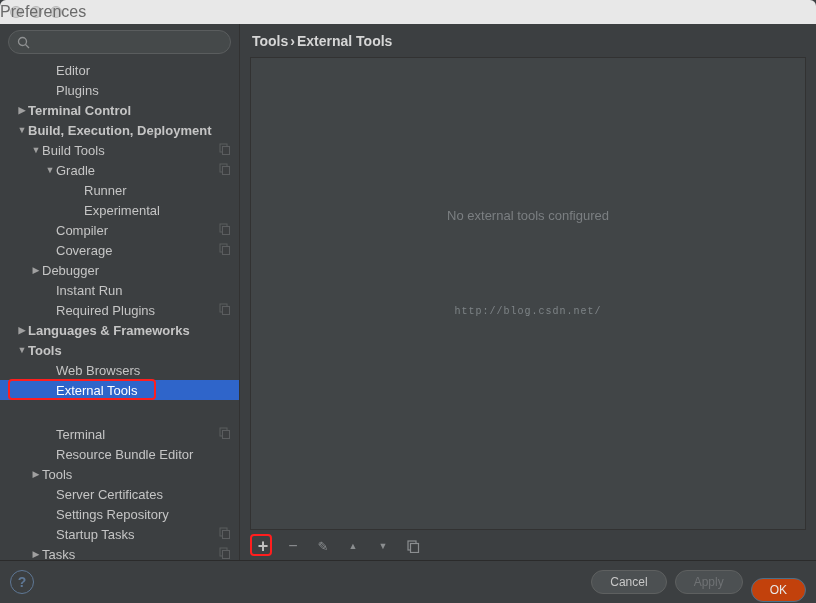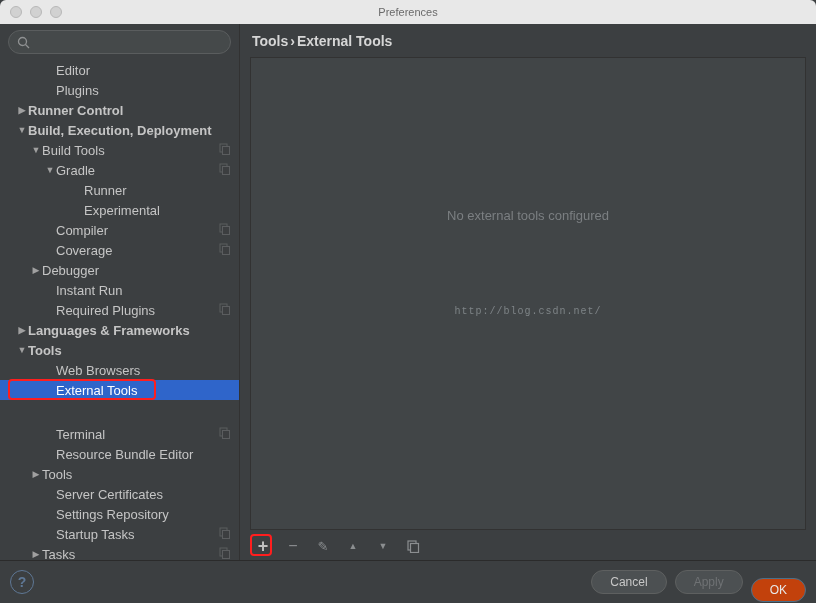--- a/index.html
+++ b/index.html
@@ -1,20 +1,20 @@
 <!DOCTYPE html>
 <html><head>
 <meta charset="utf-8">
 <style>
   * { box-sizing: border-box; margin: 0; padding: 0; font-family: -apple-system, "Helvetica Neue", Arial, sans-serif; }
   body { background: #3c3f41; width: 816px; height: 603px; overflow: hidden; color: #bbbbbb; font-size: 13px; }
   .titlebar { height: 24px; background: #e8e8e8; display: flex; align-items: center; position: relative; border-radius: 6px 6px 0 0; }
   .traffic { display: flex; gap: 8px; margin-left: 10px; }
   .tl { width: 12px; height: 12px; border-radius: 50%; background: #d1d1d1; border: 1px solid #b8b8b8; }
-  .title { position: absolute; left: 0; right: 0; text-align: center; color: #6a6a6a; font-size: 11px; }
+  .title { position: absolute; left: 0; right: 0; color: #6a6a6a; font-size: 16px; }
   .content { display: flex; height: 536px; }
   .sidebar { width: 239px; background: #3c3f41; display: flex; flex-direction: column; }
   .search-wrap { padding: 6px 8px; }
   .search { display: flex; align-items: center; background: #45494a; border: 1px solid #5a5d5e; border-radius: 14px; height: 24px; padding: 0 8px; }
   .search svg { flex: none; }
   .search input { flex: 1; background: transparent; border: none; outline: none; color: #bbb; font-size: 12px; margin-left: 4px; }
   .tree { flex: 1; overflow-y: auto; padding-bottom: 6px; }
   .tree-item { display: flex; align-items: center; height: 20px; cursor: default; position: relative; color: #c5c5c5; }
   .tree-item.bold { font-weight: bold; }
   .tree-item.selected { background: #2f65ca; color: #ffffff; }
@@ -66,21 +66,21 @@
         <div class="tree-item" style="padding-left: 44px;">
           <span class="arrow"></span>
           <span class="lbl">Editor</span>
         </div>
         <div class="tree-item" style="padding-left: 44px;">
           <span class="arrow"></span>
           <span class="lbl">Plugins</span>
         </div>
         <div class="tree-item bold" style="padding-left: 16px;">
           <span class="arrow">▶</span>
-          <span class="lbl">Runner Control</span>
+          <span class="lbl">Terminal Control</span>
         </div>
         <div class="tree-item bold" style="padding-left: 16px;">
           <span class="arrow">▼</span>
           <span class="lbl">Build, Execution, Deployment</span>
         </div>
         <div class="tree-item" style="padding-left: 30px;">
           <span class="arrow">▼</span>
           <span class="lbl">Build Tools</span>
           <span class="copy-icon">
             <svg width="12" height="12" viewBox="0 0 12 12">

